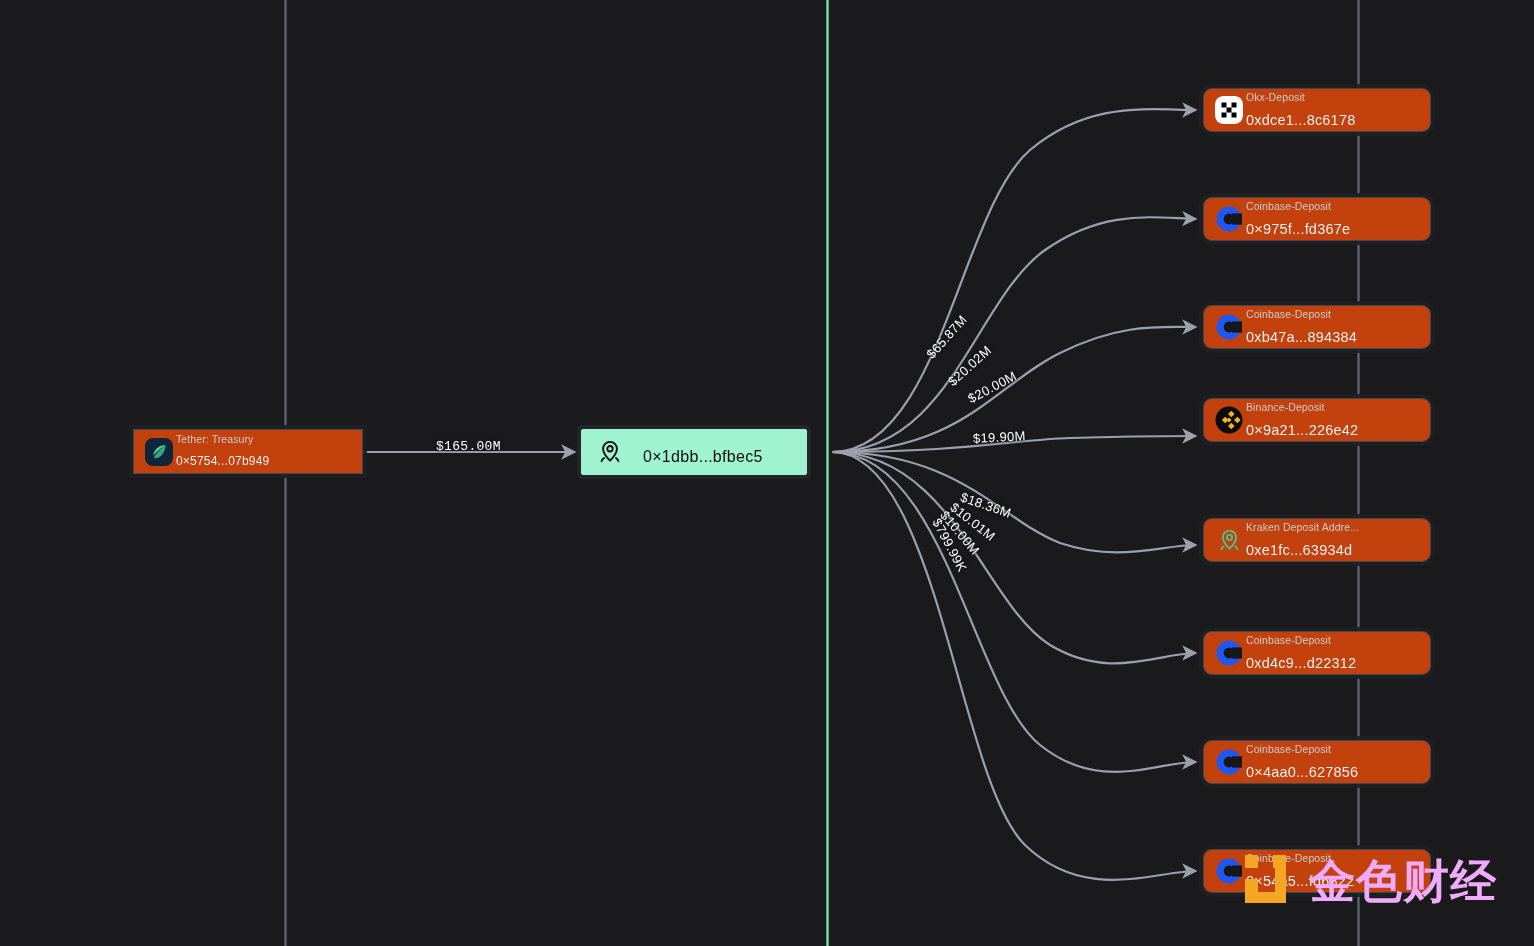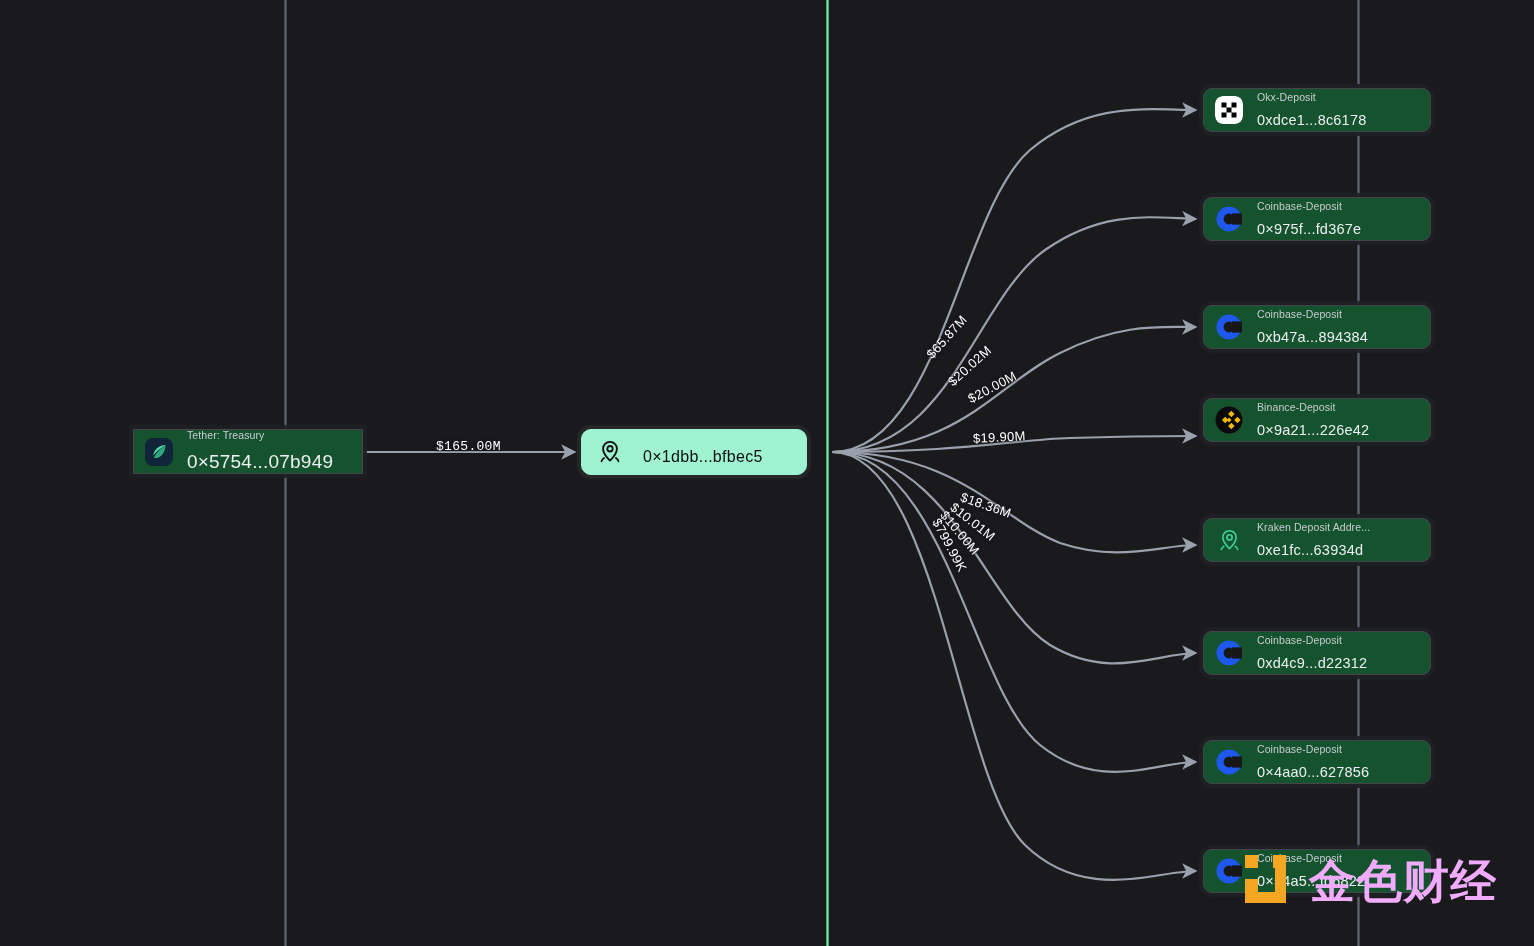--- a/index.html
+++ b/index.html
@@ -27,25 +27,25 @@
     top: 0;
     width: 1534px;
     height: 946px;
   }
   
   .node {
     position: absolute;
     box-sizing: border-box;
     display: flex;
     align-items: center;
-    gap: 14px;
+    gap: 3px;
     padding: 0 14px 0 11px;
     border-radius: 9px;
     height: 44px;
-    background: #14532d;
+    background: #c2410c;
     border: 1px solid #44464d;
     box-shadow: 0 0 0 4px rgba(30,31,35,0.92);
     z-index: 5;
   }
   .node .ico {
     width: 28px;
     height: 28px;
     flex: 0 0 28px;
     border-radius: 8px;
     display: flex;
@@ -74,28 +74,28 @@
     white-space: nowrap;
     margin-top: 9px;
   }
 
   
   #node-source {
     left: 133px; top: 429px; width: 230px; height: 45px;
     border-radius: 0;
   }
   #node-source .nlabel { font-size: 10.5px; color: #c9ccd4; }
-  #node-source .naddr { font-size: 19px; }
+  #node-source .naddr { font-size: 12px; }
 
   
   #node-center {
     left: 581px; top: 429px; width: 226px; height: 46px;
     background: #9ff3d0;
     border: 1px solid #9ff3d0;
-    border-radius: 10px;
+    border-radius: 2px;
     box-shadow: 0 0 0 4px #242629;
     justify-content: flex-start;
     gap: 0;
     padding: 0 14px 0 13px;
   }
   #node-center .ico { background: transparent; width: 30px; flex: 0 0 30px; }
   #node-center .naddr {
     color: #0d0f10;
     font-size: 16px;
     letter-spacing: .3px;

